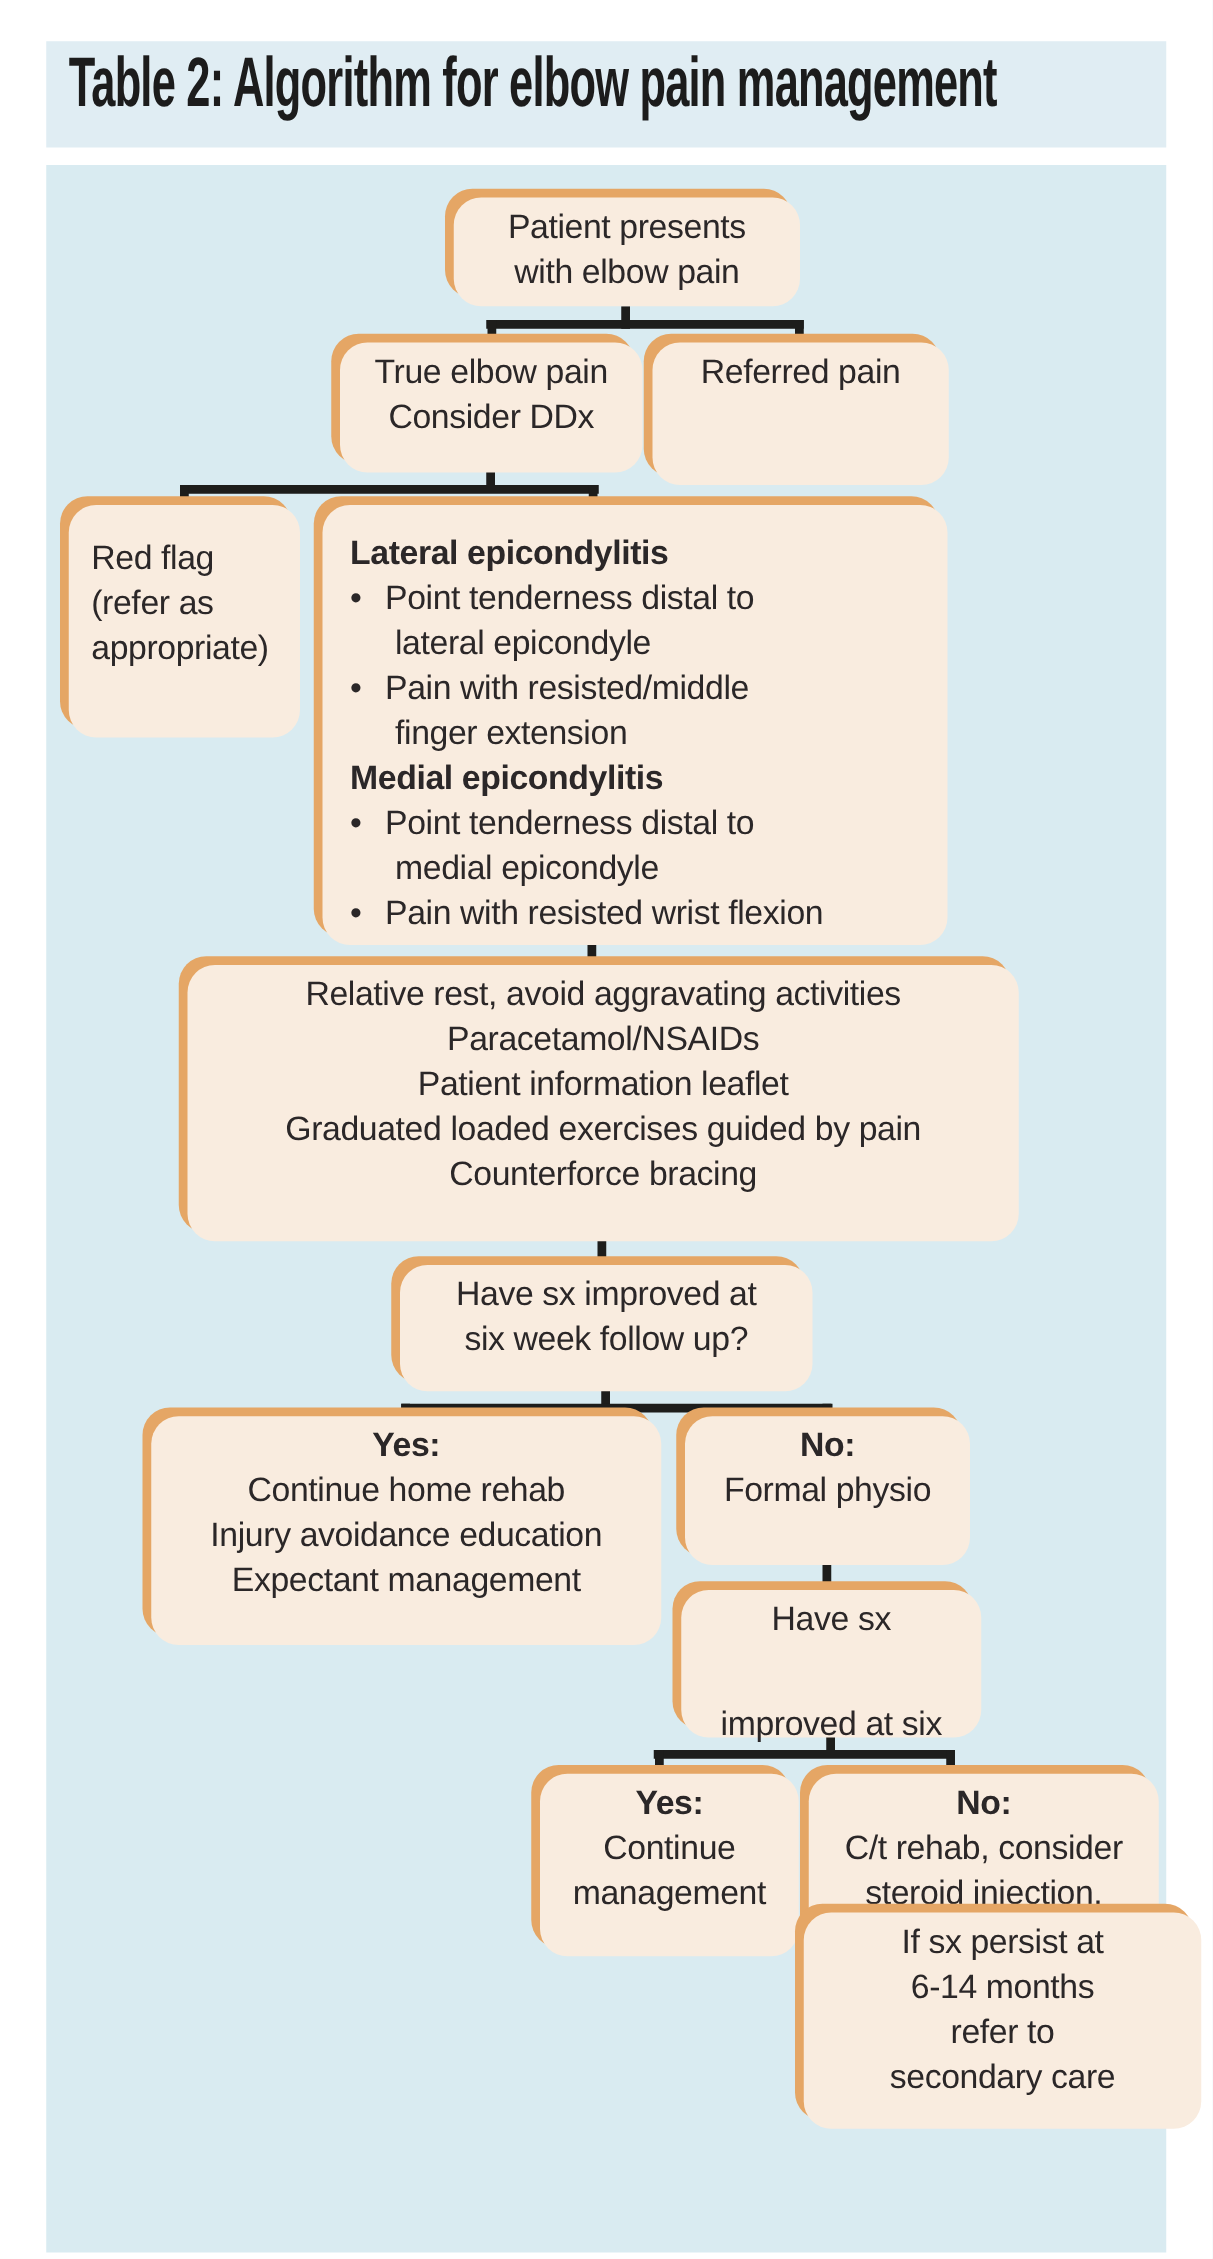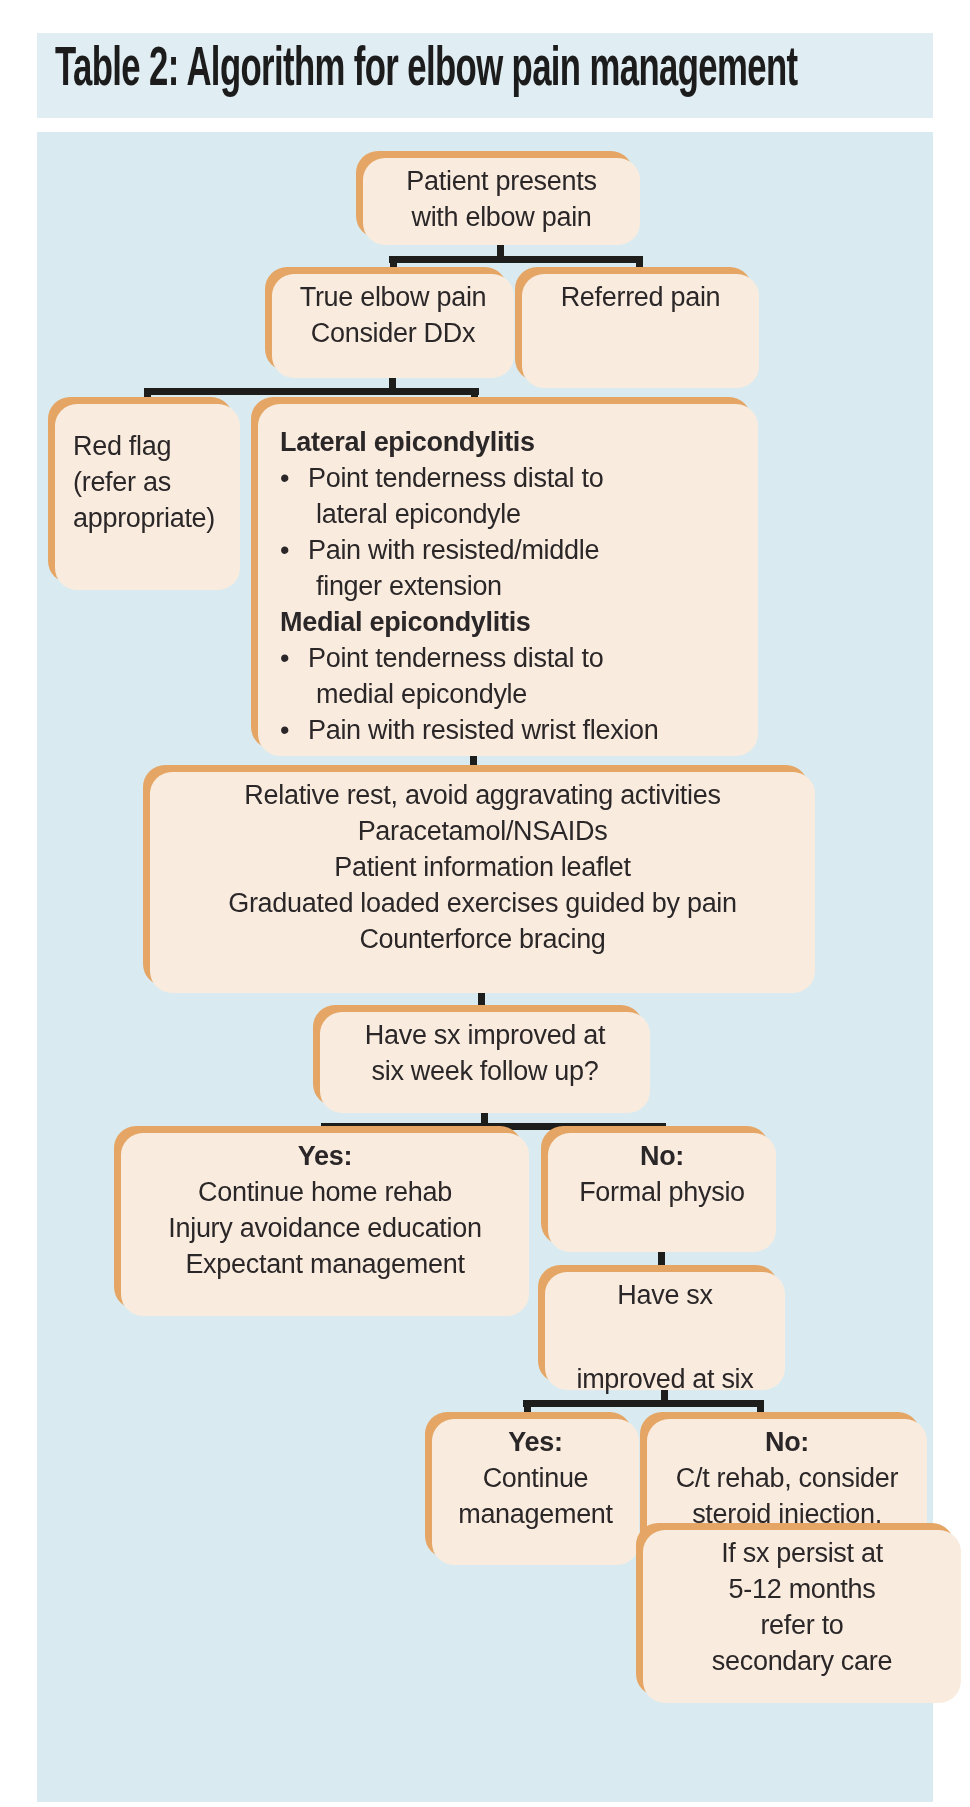--- a/index.html
+++ b/index.html
@@ -154,18 +154,18 @@
 
   <div class="node center" style="left:647px;top:1419px;width:280px;height:160px;">
       <div class="line bold">No:</div>
       <div class="line">C/t rehab, consider</div>
       <div class="line">steroid injection,</div>
       <div class="line">acupuncture</div>
     </div>
 
   <div class="node center" style="left:643px;top:1502px;width:318px;height:173px;margin-top:28px;">
       <div class="line">If sx persist at</div>
-      <div class="line">5-12 months</div>
+      <div class="line">6-14 months</div>
       <div class="line">refer to</div>
       <div class="line">secondary care</div>
     </div>
 
 </div>
 
 </body></html>

